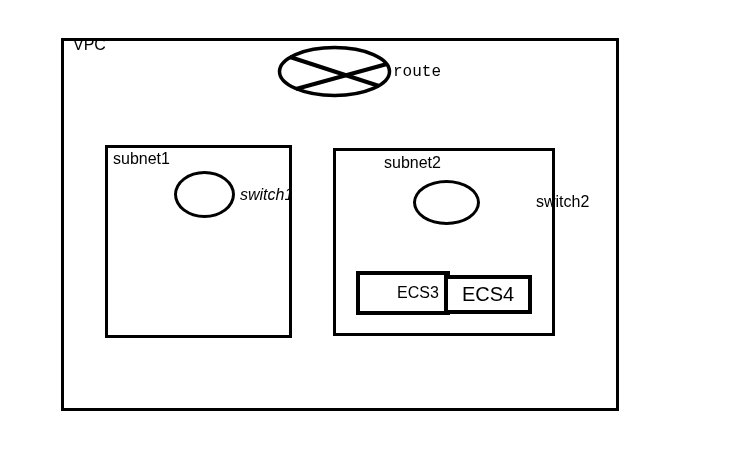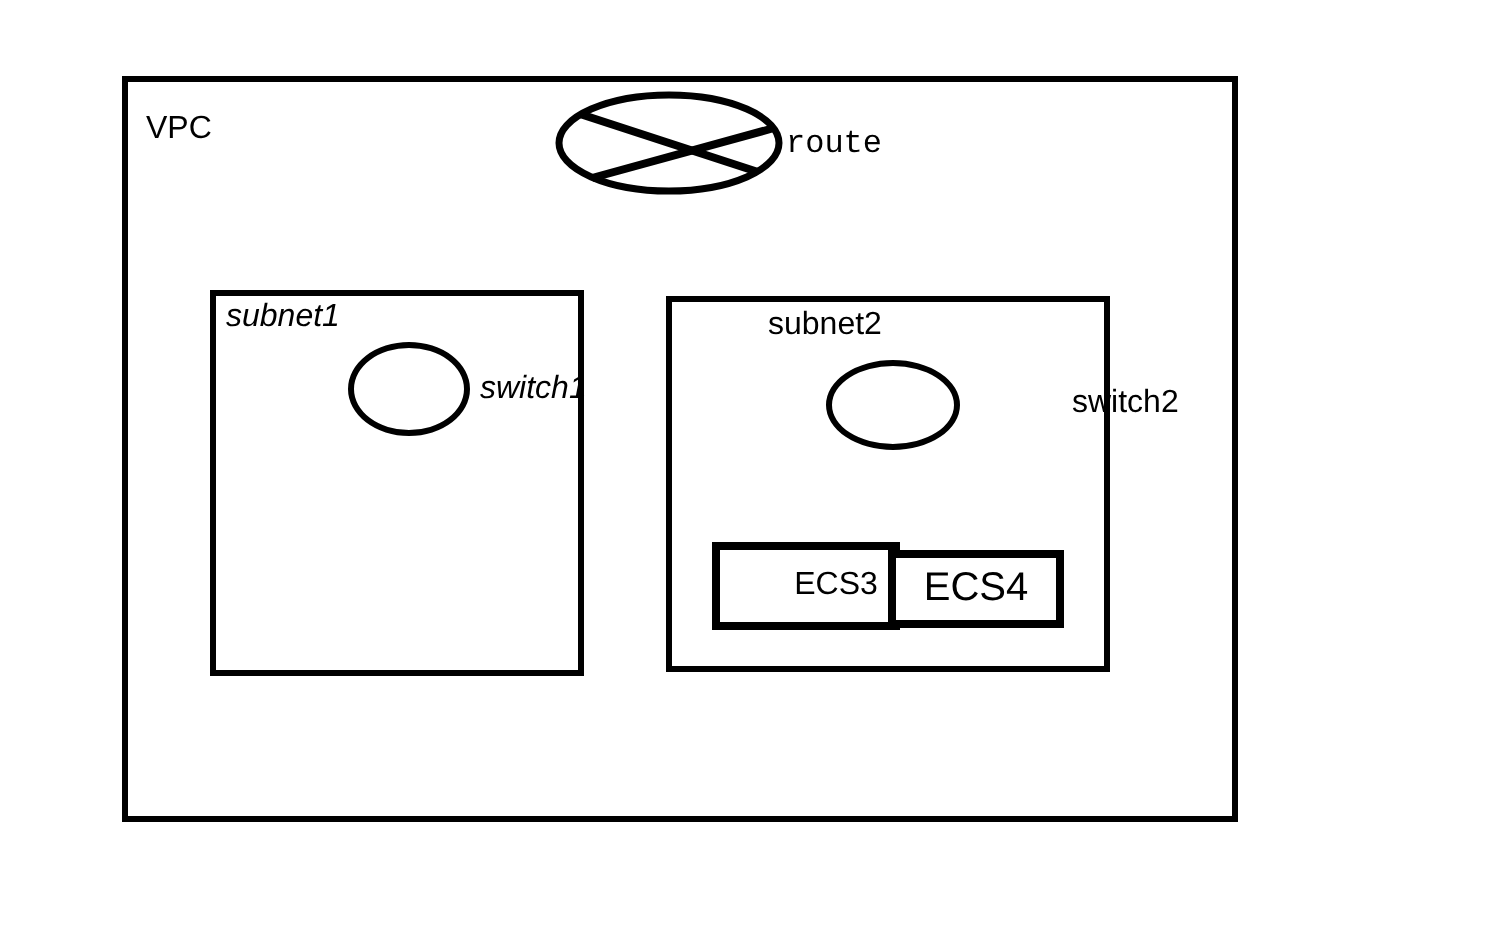--- a/index.html
+++ b/index.html
@@ -60,23 +60,23 @@
   .ecs3 { left: 356px; top: 271px; width: 94px; height: 44px; font-size: 16px; padding-left: 30px; }
   .ecs4 { left: 444px; top: 275px; width: 88px; height: 39px; font-size: 20px; }
 
   .lbl {
     position: absolute;
     font-size: 16px;
     line-height: 18px;
     white-space: nowrap;
     z-index: 2;
   }
-  .vpc-lbl     { left: 73px;  top: 56px;  }
+  .vpc-lbl     { left: 73px;  top: 36px;  }
   .route-lbl   { left: 393px; top: 63px; font-family: Liberation Mono, monospace;  }
-  .subnet1-lbl { left: 113px; top: 150px; font-style: italic; }
+  .subnet1-lbl { left: 113px; top: 150px; }
   .switch1-lbl { left: 240px; top: 186px; font-style: italic; }
   .subnet2-lbl { left: 341px; top: 154px; margin-left: 43px; }
   .switch2-lbl { left: 500px; top: 193px; margin-left: 36px; }
 
   .router {
     position: absolute;
     left: 276px; top: 44px;
     width: 120px; height: 56px;
     z-index: 2;
   }

